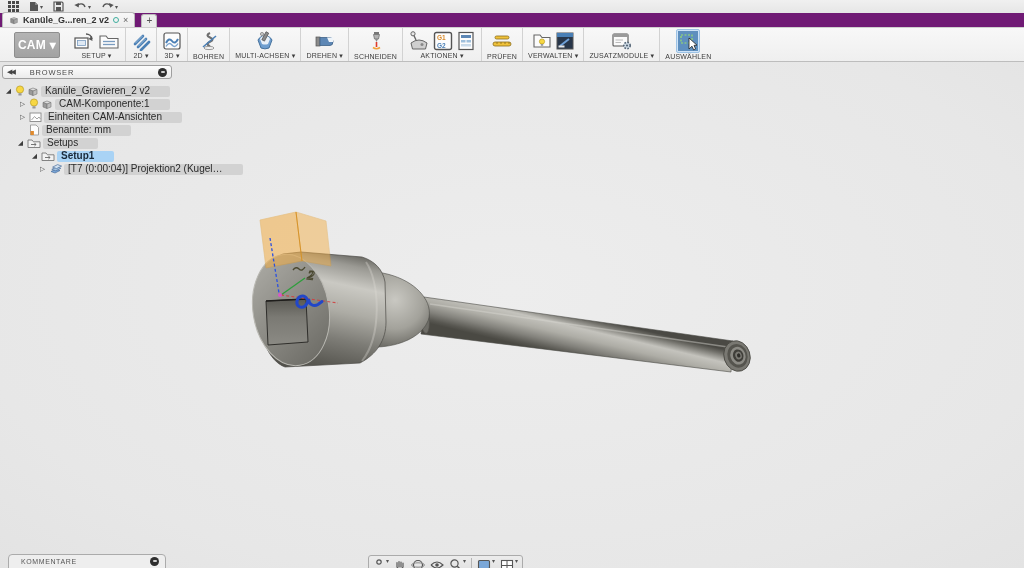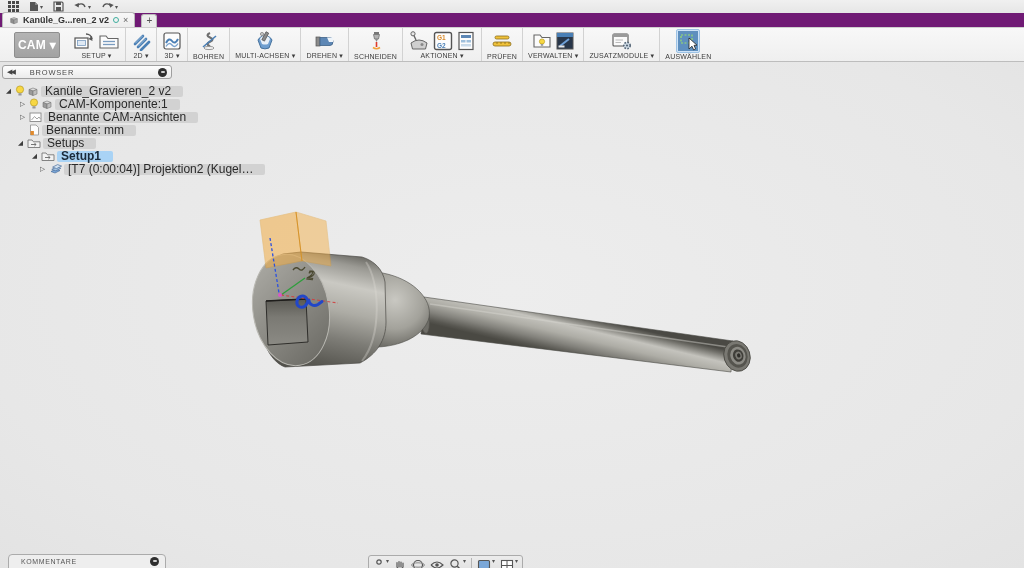--- a/index.html
+++ b/index.html
@@ -35,21 +35,21 @@
   .bheader{height:14px;width:170px;background:linear-gradient(#fdfdfd,#ebebeb);border:1px solid #9f9f9f;border-radius:3px;display:flex;align-items:center;padding:0 4px;gap:16px}
   .bheader .coll{font-size:7px;color:#444;letter-spacing:-2px}
   .bheader .btitle{font-size:7.5px;color:#4a4a4a;letter-spacing:.8px;flex:1}
   .dotbtn{width:9px;height:9px;border-radius:50%;background:#2e2e2e;position:relative}
   .dotbtn::after{content:"";position:absolute;left:2.5px;top:3.5px;width:4px;height:2px;background:#cfcfcf;border-radius:1px}
   .tree{margin-top:6px;display:flex;flex-direction:column;gap:1px}
   .trow{display:flex;align-items:center;height:12px;gap:2px}
   .exp{width:9px;font-size:6.5px;color:#3c3c3c;text-align:center;flex:none}
   .exp.empty{visibility:hidden}
   .nicon{flex:none;display:flex}
-  .chip{background:#d2d2d2;border-radius:2px;padding:0px 12px 1px 4px;font-size:12px;color:#2a2a2a;white-space:nowrap;line-height:10px}
+  .chip{background:#d2d2d2;border-radius:2px;padding:0px 20px 1px 4px;font-size:10px;color:#2a2a2a;white-space:nowrap;line-height:10px}
   .chip.sel{background:#a9d3f5;font-weight:bold;color:#1a2a3a}
 
   
   .comments{position:absolute;left:8px;bottom:-6px;width:158px;height:20px;background:#eeeeee;border:1px solid #ababab;border-radius:4px 4px 0 0;display:flex;align-items:center;padding:0 6px 6px 12px}
   .comments .clabel{font-size:7px;color:#555;letter-spacing:.6px;flex:1}
 
   
   .navbar{position:absolute;left:368px;bottom:-9px;height:22px;background:linear-gradient(#ececec,#dedede);border:1px solid #ababab;border-radius:3px 3px 0 0;display:flex;align-items:flex-start;padding:2px 4px;gap:5px}
   .nav-sep{width:1px;height:14px;background:#b5b5b5}
   .nvi{display:flex;align-items:flex-start;gap:1px}
@@ -430,21 +430,21 @@
         </div>
 
         <div class="trow" style="padding-left:16px">
           <span class="exp">▷</span>
           <span class="nicon">
               <svg width="13" height="12" viewBox="0 0 13 12">
                 <rect x="1" y="2" width="11" height="8.5" fill="#fdfdfd" stroke="#888" stroke-width=".9"></rect>
                 <polyline points="2.5,9 5.5,5.5 8,8 10,6 11.5,8" fill="none" stroke="#9a9a9a" stroke-width=".9"></polyline>
               </svg>
             </span>
-          <span class="chip">Benannte CAM-Ansichten</span>
+          <span class="chip">Einheiten CAM-Ansichten</span>
         </div>
 
         <div class="trow" style="padding-left:16px">
           <span class="exp empty">▷</span>
           <span class="nicon">
               <svg width="11" height="12" viewBox="0 0 11 12">
                 <path d="M1.5,1 L7,1 L9.5,3.5 L9.5,11 L1.5,11 Z" fill="#fdfdfd" stroke="#999" stroke-width=".9"></path>
                 <rect x="1.5" y="7" width="3.4" height="4" fill="#e08a2d"></rect>
               </svg>
             </span>

